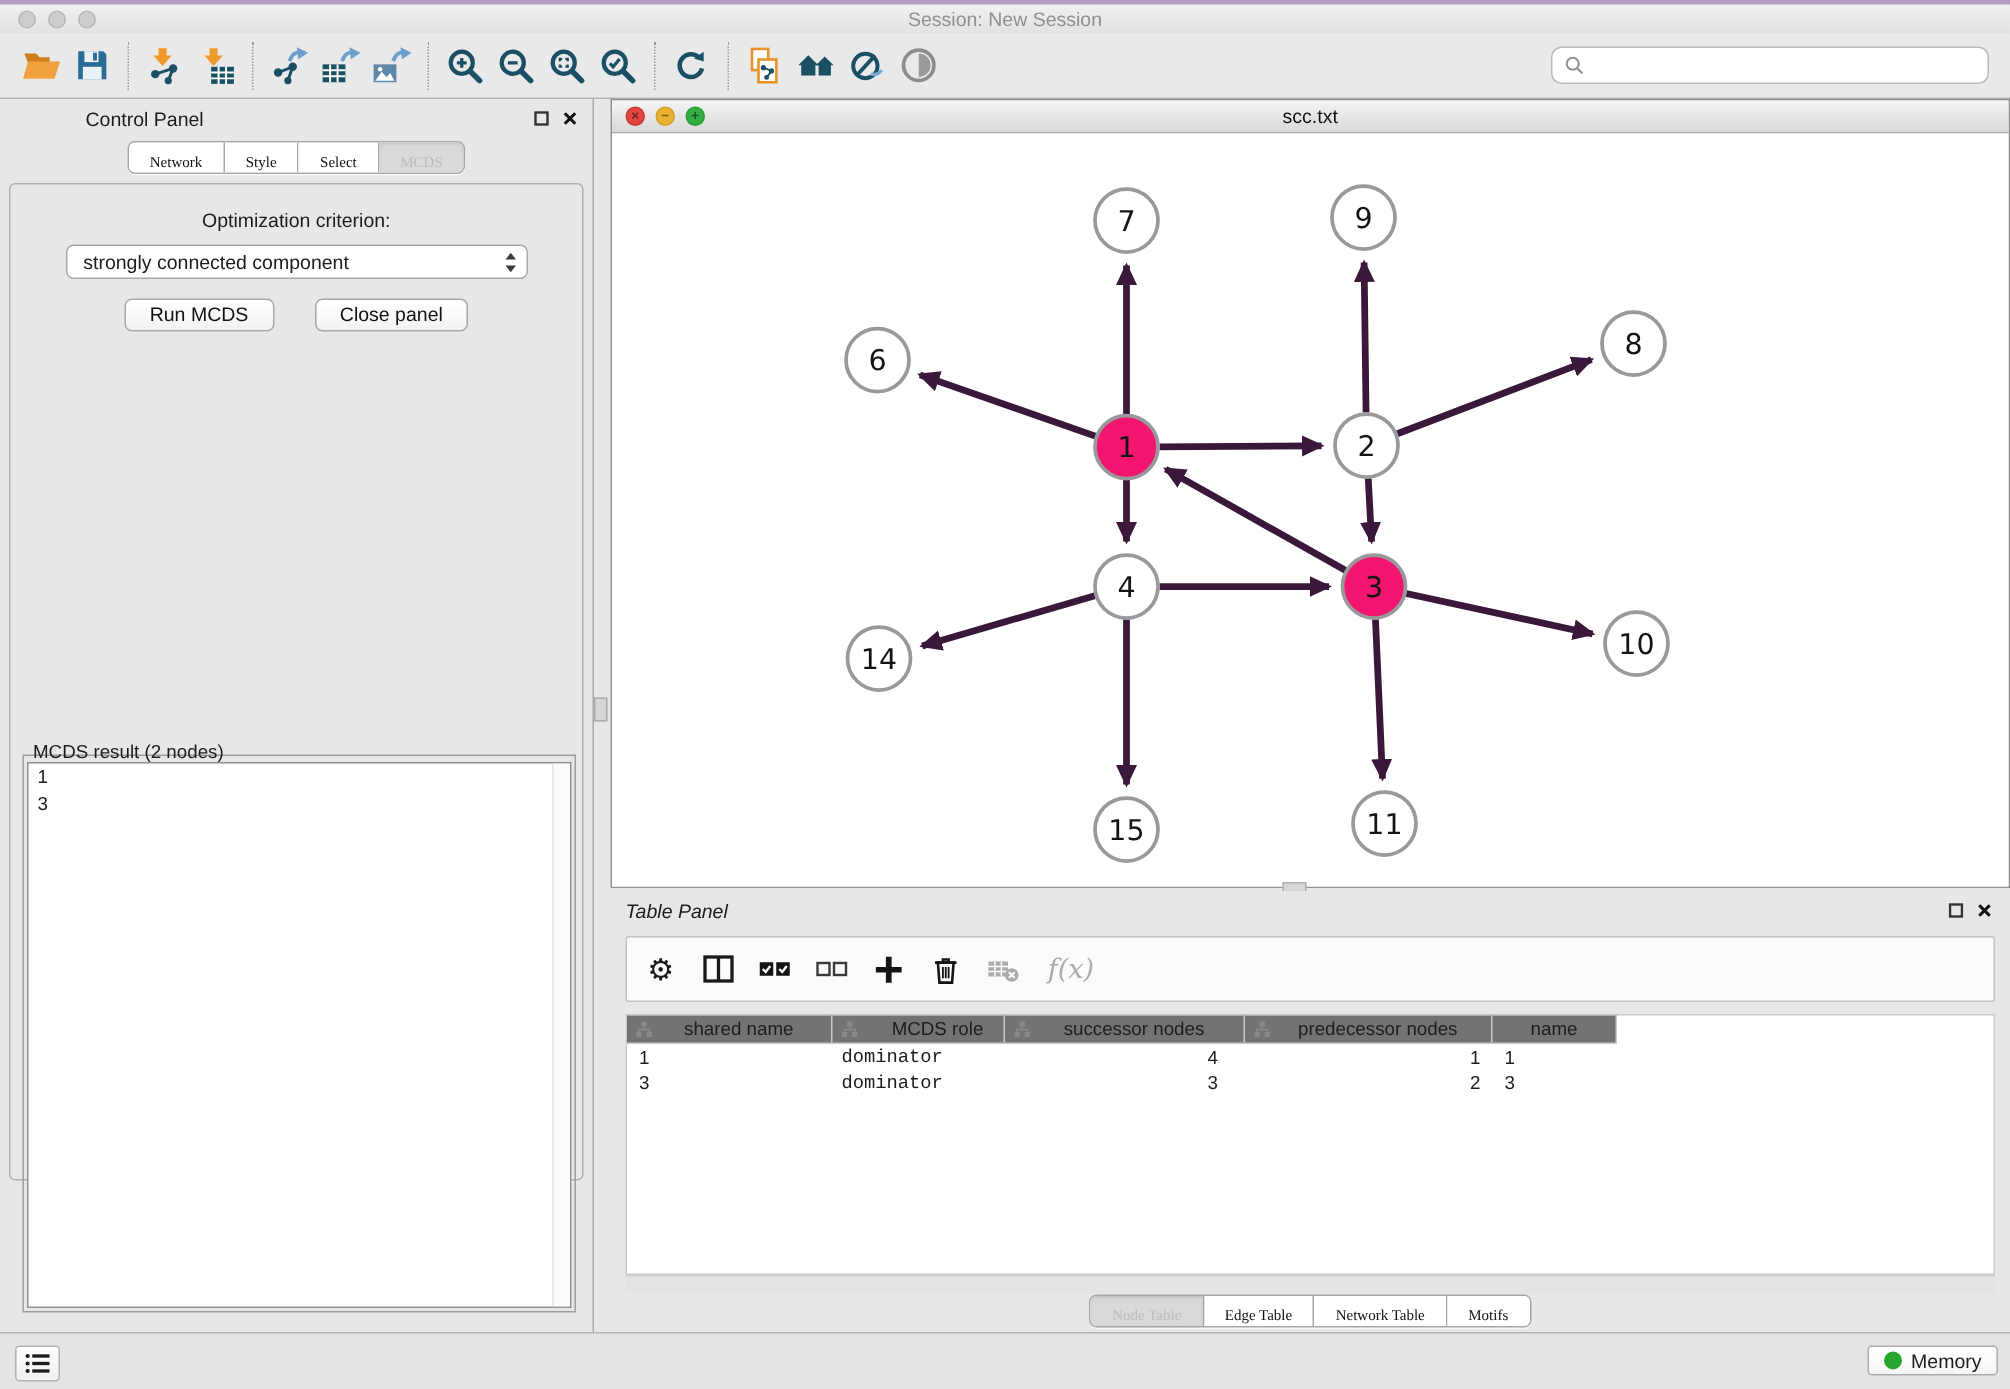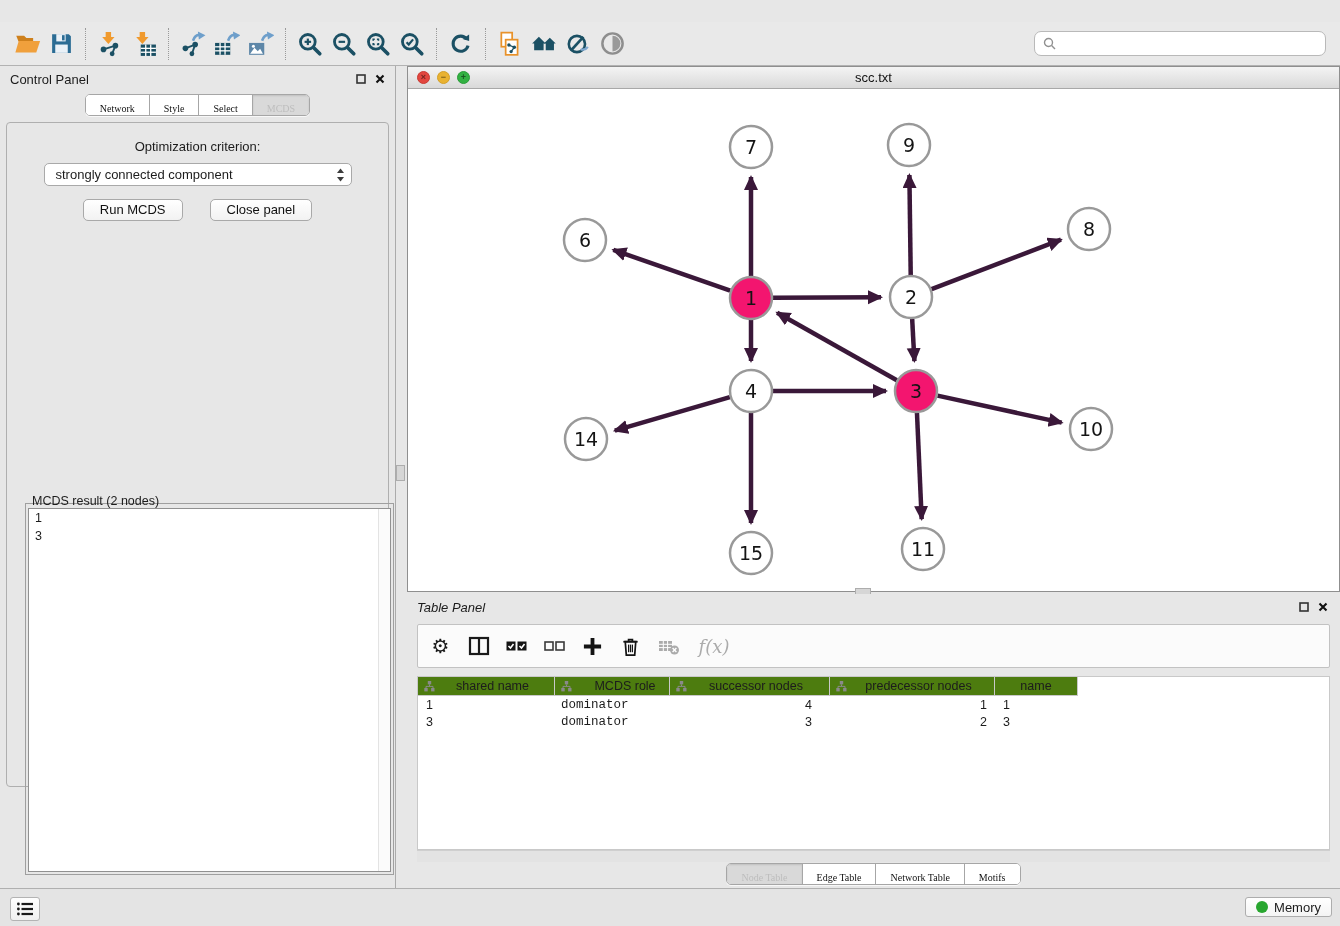--- a/index.html
+++ b/index.html
@@ -15,39 +15,39 @@
   .main-toolbar{position:absolute;top:22px;left:0;right:0;height:44px;background:#E9E9E9;
                 border-bottom:1px solid #B2B2B2;display:flex;align-items:center;padding:0 10px;box-sizing:border-box;}
   .tbicon{width:34px;height:34px;display:flex;align-items:center;justify-content:center;flex:0 0 auto;border-radius:4px;}
   .vsep{width:0;height:32px;border-left:1px dotted #9A9A9A;margin:0 7px;flex:0 0 auto;}
   .searchbox{margin-left:auto;margin-right:4px;width:292px;height:25px;background:#fff;border:1px solid #B9B9B9;
              border-radius:7px;display:flex;align-items:center;padding:0 8px;box-sizing:border-box;gap:5px;}
   .searchbox input{border:none;outline:none;flex:1;font-size:13px;font-family:"Liberation Sans",sans-serif;background:transparent;}
   
   #control-panel{position:absolute;left:0;top:66px;width:396px;height:822px;background:#E7E7E7;
                  border-right:1px solid #ABABAB;box-sizing:border-box;}
-  .panel-header{height:26px;display:flex;align-items:center;padding:0 10px;}
+  .panel-header{height:26px;display:flex;align-items:center;padding:0 10px;margin-left:47px;}
   .panel-title{font-size:13px;color:#1c1c1c;}
   .panel-hicons{margin-left:auto;display:flex;align-items:center;gap:9px;}
   .seg-row{display:flex;justify-content:center;margin-top:2px;}
   .seg{display:flex;border:1px solid #A6A6A6;border-radius:5px;overflow:hidden;background:#fff;height:20px;
        box-shadow:0 1px 0 rgba(255,255,255,.7);}
   .seg-item{padding:4px 14px;font-size:10px;line-height:20px;background:#fff;color:#111;border-right:1px solid #A6A6A6;cursor:default;font-family:Liberation Serif, serif;}
   .seg-item:last-child{border-right:none;}
   .seg-item.active{background:#D9D9D9;color:#BDBDBD;box-shadow:inset 0 1px 2px rgba(0,0,0,.12);}
   .cp-box{position:absolute;left:6px;top:56px;width:383px;height:665px;border:1px solid #AFAFAF;border-radius:4px;
           background:#E7E7E7;box-sizing:border-box;}
   .opt-label{margin-top:16px;text-align:center;font-size:13px;}
   .dropdown{margin:9px auto 0;width:308px;height:23px;background:#fff;border:1px solid #A9A9A9;border-radius:5px;
             display:flex;align-items:center;padding:0 6px 0 11px;box-sizing:border-box;font-size:13px;}
   .dropdown .dd-label{flex:1;}
   .btn-row{display:flex;justify-content:center;gap:27px;margin-top:13px;}
   .btn{height:22px;background:linear-gradient(#FFFFFF,#F2F2F2);border:1px solid #A9A9A9;border-radius:5px;
        font-size:13px;padding:0 16px;line-height:20px;color:#111;}
-  .fieldset{position:absolute;left:18px;top:372px;width:369px;height:380px;}
+  .fieldset{position:absolute;left:8px;top:372px;width:369px;height:380px;}
   .fieldset .legend{position:absolute;top:-1px;left:4px;font-size:12.5px;background:transparent;padding:0 3px;z-index:2;}
   .fieldset .fs-border{position:absolute;top:8px;left:0;right:0;bottom:0;border:1px solid #9F9F9F;}
   .result-area{position:absolute;left:3px;top:13px;right:3px;bottom:3px;background:#fff;border:1px solid #919191;overflow:hidden;}
   .result-area .line{font-size:12.5px;padding:1px 0 1px 6px;line-height:16px;}
   .vtrack{position:absolute;right:0;top:0;bottom:0;width:11px;background:#FBFBFB;border-left:1px solid #E3E3E3;}
   
   #network-window{position:absolute;left:407px;top:66px;width:933px;height:526px;background:#fff;
                   border:1px solid #8F8F8F;box-sizing:border-box;}
   .net-titlebar{position:absolute;top:0;left:0;right:0;height:22px;background:linear-gradient(#F4F4F4,#D9D9D9);
                 border-bottom:1px solid #A8A8A8;box-sizing:border-box;}
@@ -64,21 +64,21 @@
   .hgrip{position:absolute;left:855px;top:588px;width:16px;height:8px;background:#D6D6D6;border:1px solid #ADADAD;box-sizing:border-box;}
   
   #table-panel{position:absolute;left:407px;top:594px;width:933px;height:294px;background:#E7E7E7;}
   .tp-header{position:absolute;top:0;left:0;right:0;height:26px;display:flex;align-items:center;padding:0 12px 0 10px;box-sizing:border-box;font-style:italic;}
   .tp-toolbar{position:absolute;top:30px;left:10px;width:913px;height:44px;background:#FBFBFB;border:1px solid #C2C2C2;
               border-radius:2px;box-sizing:border-box;display:flex;align-items:center;gap:13px;padding:0 0 0 10px;}
   .ticon{width:25px;height:25px;display:flex;align-items:center;justify-content:center;}
   .gear-glyph{font-size:20px;color:#1a1a1a;line-height:1;font-family:"DejaVu Sans",sans-serif;}
   .fx-glyph{font-family:"DejaVu Serif",serif;font-style:italic;color:#ABABAB;font-size:18px;}
   .tp-table{position:absolute;top:82px;left:10px;width:913px;height:174px;background:#fff;border:1px solid #C9C9C9;box-sizing:border-box;}
-  .thead{display:flex;height:18px;background:#4d7c0f;border-bottom:1px solid #C9C9C9;}
+  .thead{display:flex;height:18px;background:#737373;border-bottom:1px solid #C9C9C9;}
   .th{display:flex;align-items:center;border-right:1px solid #C9C9C9;box-sizing:border-box;padding:0 4px;font-size:12.5px;}
   .th .th-label{flex:1;text-align:center;}
   .col-icon{display:flex;margin-left:2px;}
   .trow{display:flex;height:17px;font-size:12.5px;align-items:center;}
   .td{box-sizing:border-box;overflow:hidden;white-space:nowrap;}
   .al{padding-left:8px;text-align:left;}
   .al2{padding-left:6px;text-align:left;font-family:Liberation Mono, monospace;}
   .ar{padding-right:18px;text-align:right;}
   .ar2{padding-right:8px;text-align:right;}
   .tp-strip{position:absolute;top:256px;left:10px;width:913px;height:12px;background:#E3E3E3;border-top:1px solid #CFCFCF;box-sizing:border-box;}
@@ -89,20 +89,28 @@
            border:1px solid #B3B3B3;border-radius:3px;display:flex;align-items:center;justify-content:center;box-sizing:border-box;}
   .sb-right{position:absolute;right:8px;top:8px;height:20px;background:linear-gradient(#FFFFFF,#F4F4F4);border:1px solid #ADADAD;
             border-radius:3px;display:flex;align-items:center;gap:6px;padding:0 10px;box-sizing:border-box;font-size:13px;}
   .mem-dot{width:12px;height:12px;border-radius:50%;background:#28A62F;}
 </style>
 </head>
 <body>
 
 <div class="screen">
 
+  <div class="titlebar">
+    <div class="win-dots">
+      <span class="win-dot"></span>
+      <span class="win-dot"></span>
+      <span class="win-dot"></span>
+    </div>
+    <div class="win-title">Session: New Session</div>
+  </div>
 
   <div class="main-toolbar">
     <span class="tbicon">
       <svg width="27" height="27" viewBox="0 0 24 24">
           <path d="M2 5h7l2 2.2h6v3H4z" fill="#CE801C"></path>
           <path d="M1.2 20l3-10.2h19L19.8 20z" fill="#F0A03C"></path>
         </svg>
     </span>
     <span class="tbicon">
       <svg width="25" height="25" viewBox="0 0 24 24">

